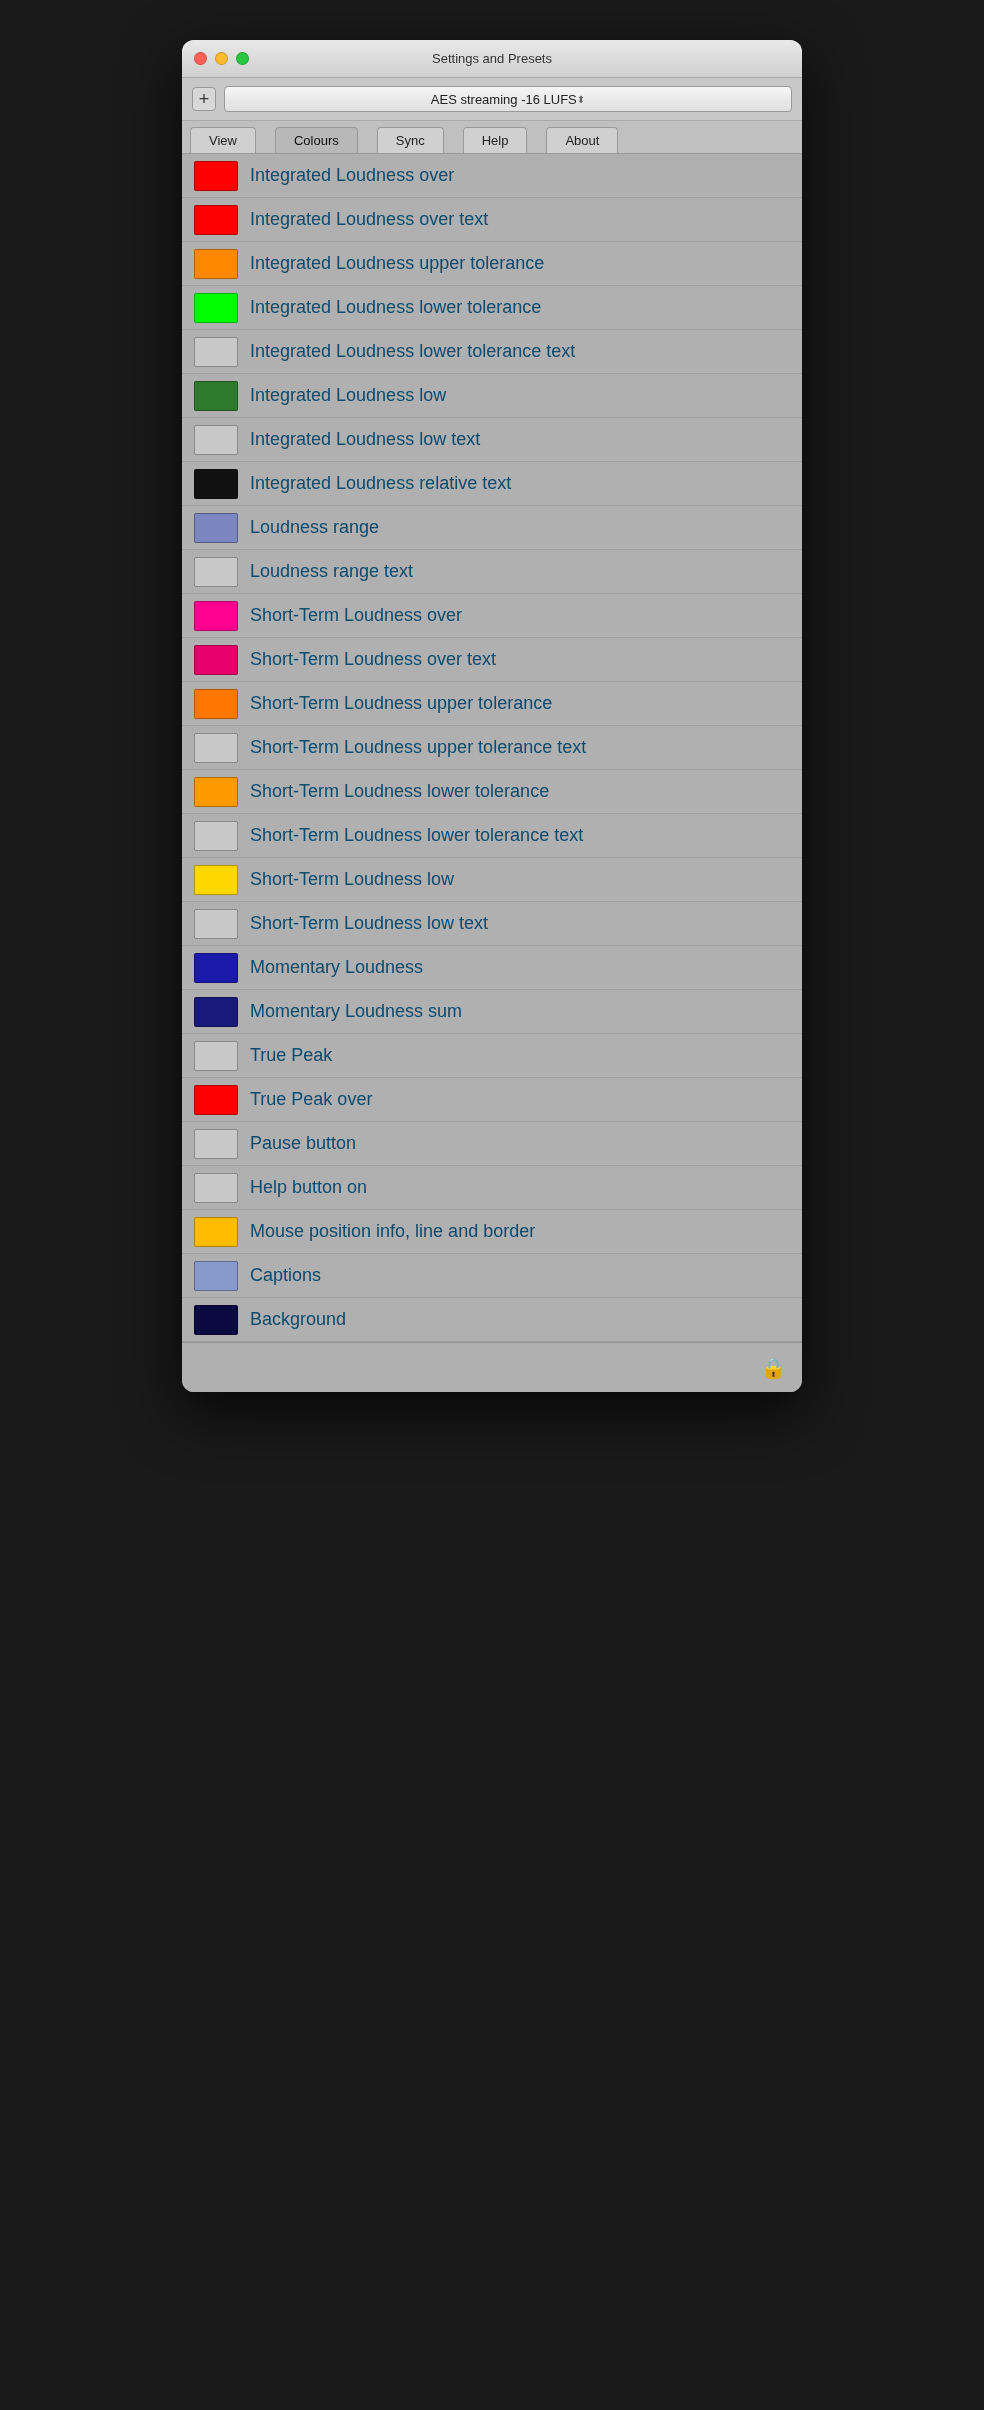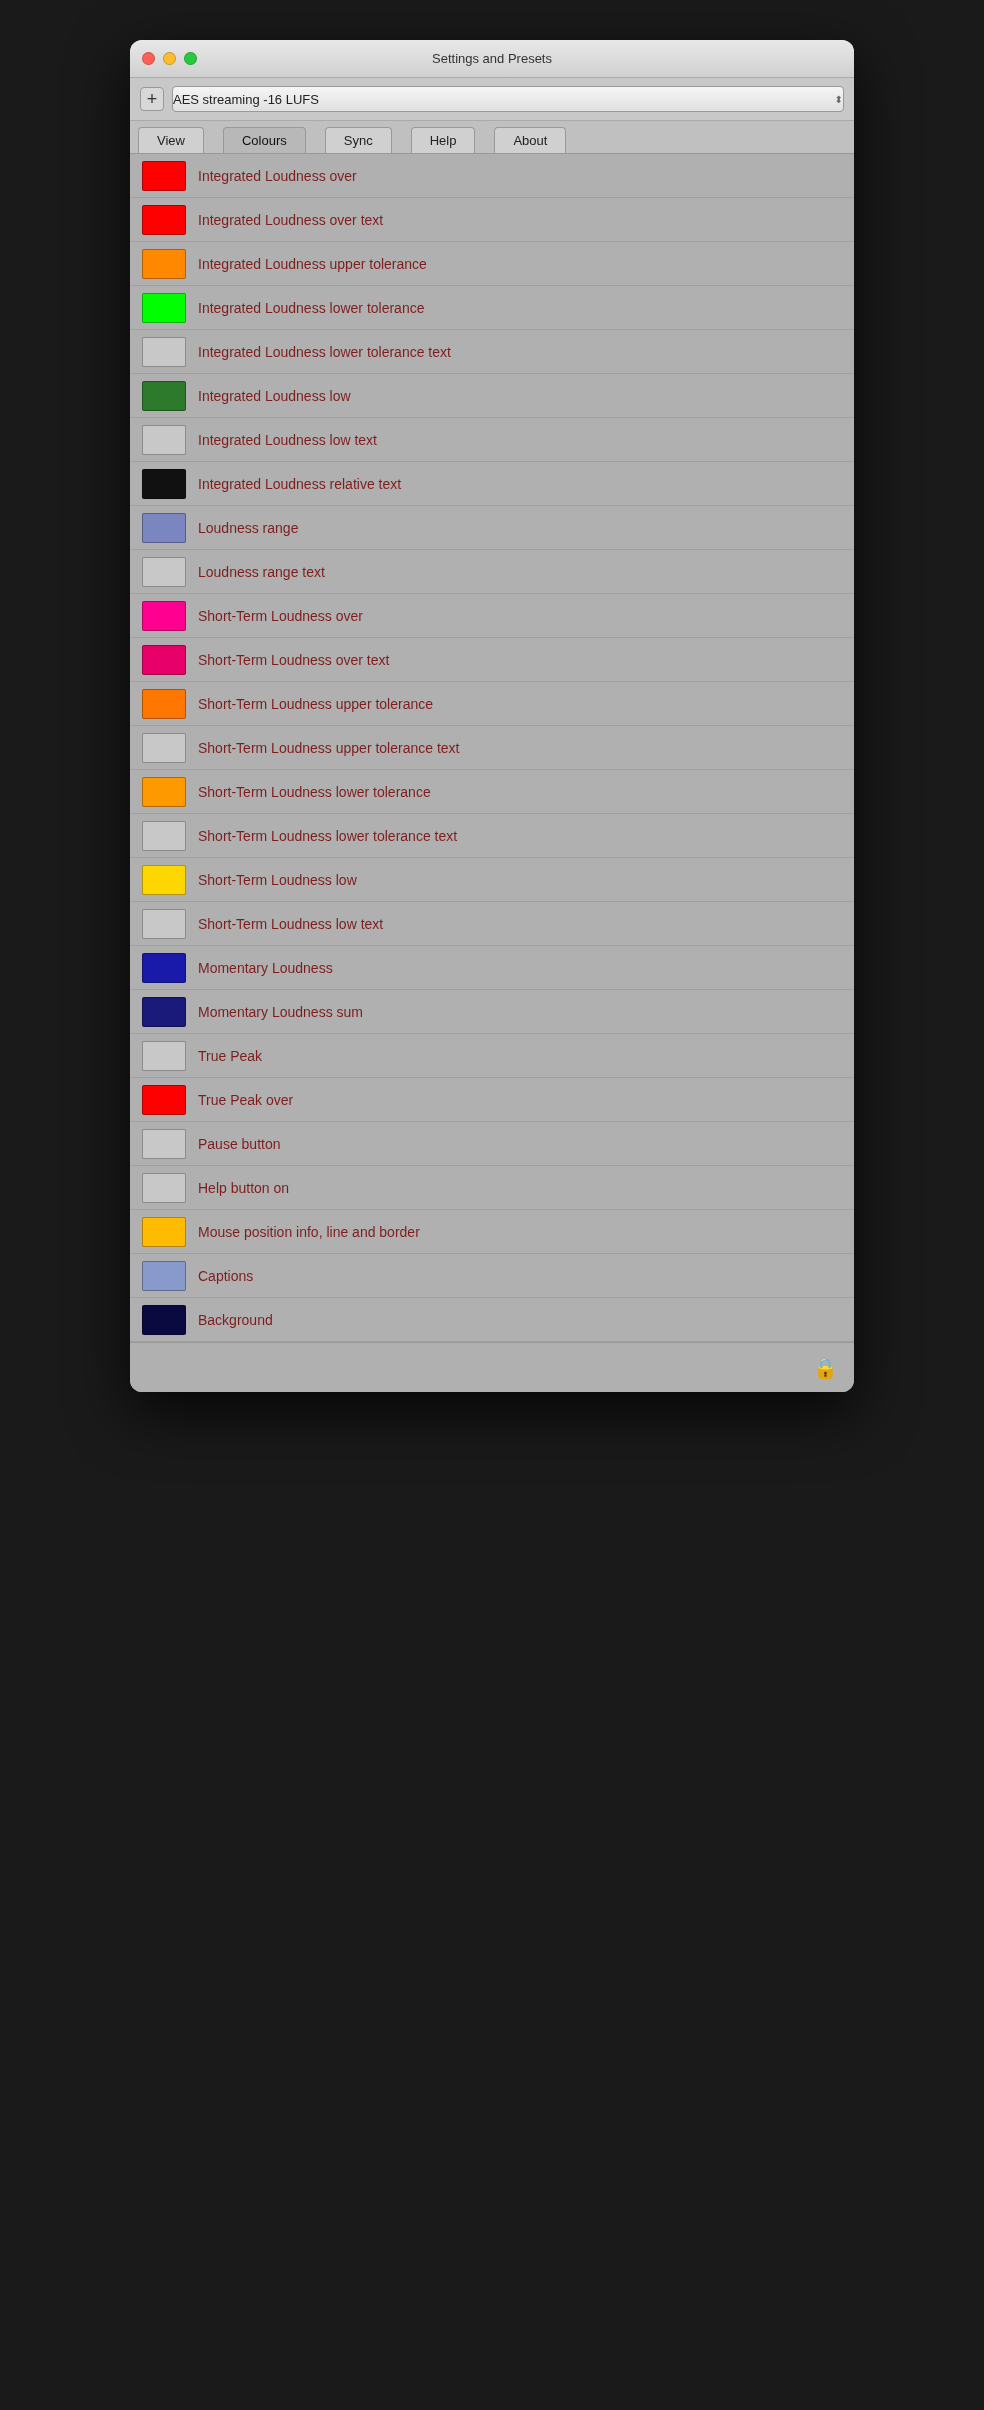--- a/index.html
+++ b/index.html
@@ -5,21 +5,21 @@
     * { box-sizing: border-box; margin: 0; padding: 0; }
     body {
       background: #1a1a1a;
       display: flex;
       justify-content: center;
       align-items: flex-start;
       min-height: 2410px;
       font-family: -apple-system, BlinkMacSystemFont, 'Helvetica Neue', Arial, sans-serif;
     }
     .window-wrapper {
-      width: 724px;
+      width: 620px;
       margin: 40px auto;
       border-radius: 12px;
       box-shadow: 0 20px 60px rgba(0,0,0,0.8);
       overflow: hidden;
       background: #b0b0b0;
     }
     .title-bar {
       background: linear-gradient(to bottom, #e8e8e8, #d0d0d0);
       height: 38px;
       display: flex;
@@ -71,26 +71,26 @@
       color: #333;
       cursor: pointer;
       flex-shrink: 0;
     }
     .preset-select {
       flex: 1;
       height: 26px;
       background: linear-gradient(to bottom, #f5f5f5, #e0e0e0);
       border: 1px solid #999;
       border-radius: 4px;
-      padding: 0 0;
+      padding: 0 24px;
       font-size: 13px;
       color: #222;
       display: flex;
       align-items: center;
-      justify-content: space-between;
+      justify-content: center;
       cursor: pointer;
     }
     .preset-select-arrow {
       font-size: 10px;
       color: #666;
     }
     .tabs {
       display: flex;
       background: #c0c0c0;
       padding: 6px 8px 0;
@@ -130,22 +130,22 @@
       width: 44px;
       height: 30px;
       border: 1px solid rgba(0,0,0,0.3);
       border-radius: 2px;
       flex-shrink: 0;
     }
     .color-swatch.empty {
       background: #c8c8c8;
     }
     .color-label {
-      font-size: 14px;
-      color: #7f1d1d;
+      font-size: 18px;
+      color: #0c4a6e;
     }
     .bottom-bar {
       background: #b0b0b0;
       height: 50px;
       display: flex;
       align-items: center;
       justify-content: flex-end;
       padding: 0 16px;
       border-top: 1px solid #999;
     }

